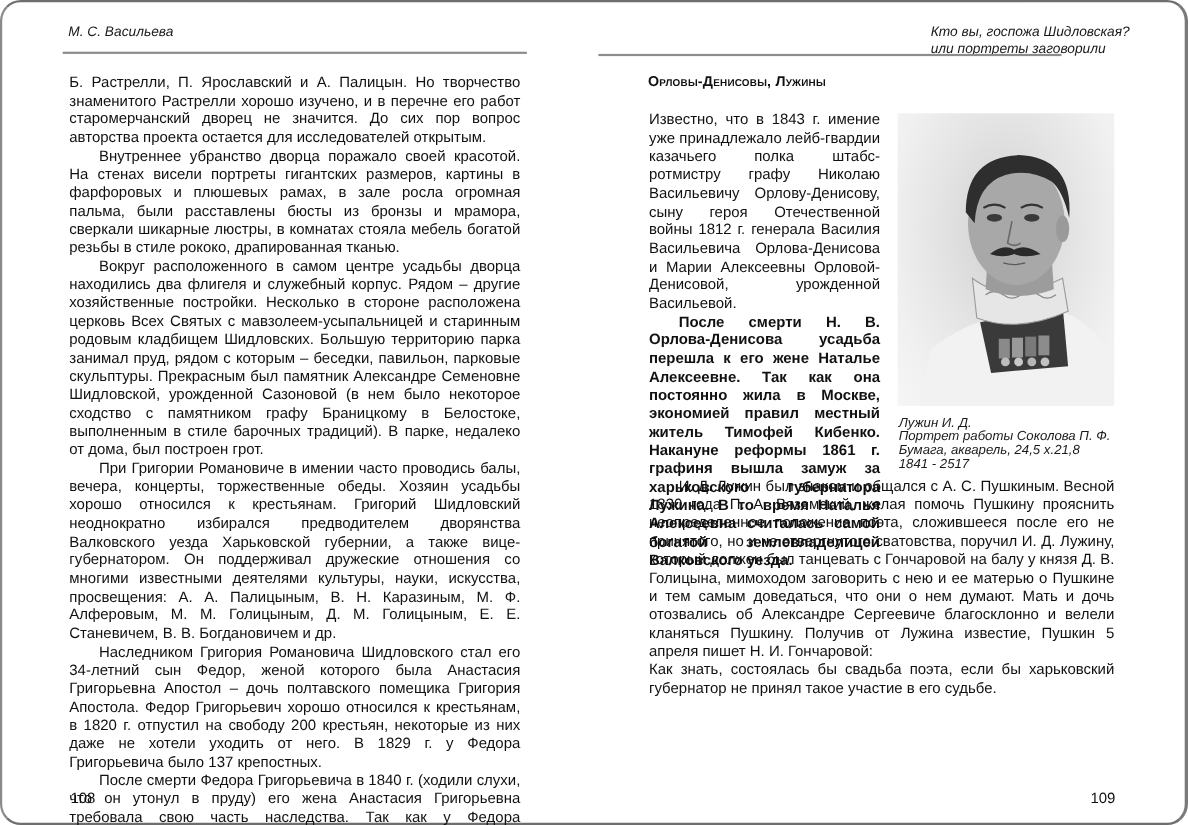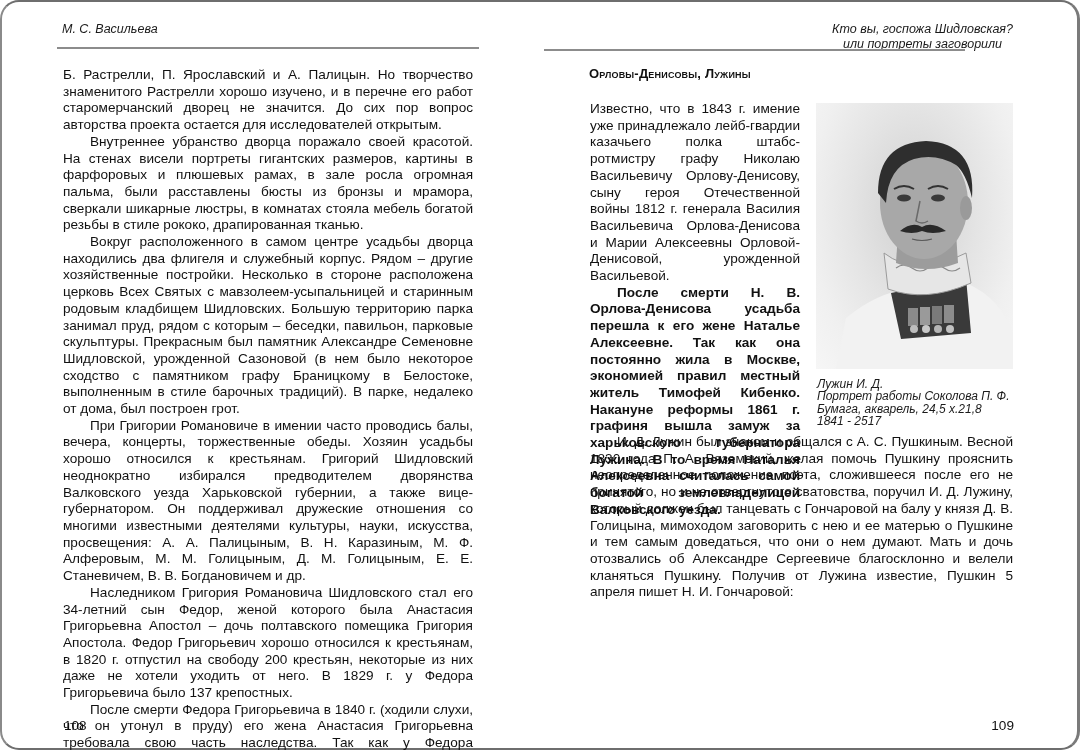--- a/index.html
+++ b/index.html
@@ -13,21 +13,21 @@
     border-right:3px solid #7a7a7a; border-bottom:2px solid #6e6e6e;
     background:#fff;
     border-radius:19px;
   }
   .page { position:absolute; top:0; height:100%; }
   .page-left { left:0; width:538px; }
   .page-right { left:538px; width:537px; }
 
   .running-head { position:absolute; font-style:italic; font-size:12.5px; line-height:15px; color:#1a1a1a; }
   .page-left .running-head { left:60px; top:20px; }
-  .page-right .running-head { right:64px; top:20px; text-align:center; }
+  .page-right .running-head { right:50px; top:20px; text-align:left; }
   .head-rule { position:absolute; height:2px; background:#8c8c8c; }
   .page-left .head-rule { left:55px; top:45px; width:422px; }
   .page-right .head-rule { left:4px; top:47px; width:421px; }
 
   .body-text { position:absolute; font-size:13.6px; line-height:16.7px; text-align:justify; hyphens:manual; }
   .page-left .body-text { left:61px; top:65px; width:410px; }
   .body-text p { margin:0; }
   .body-text p.indent { text-indent:27px; }
 
   .section-title { position:absolute; left:49px; top:64px; font-weight:bold; font-size:13px; font-variant:small-caps; letter-spacing:0.2px;text-align:right; }
@@ -129,17 +129,18 @@
 
     <div class="caption">
       <div>Лужин И. Д.</div>
       <div>Портрет работы Соколова П. Ф.</div>
       <div>Бумага, акварель, 24,5 х.21,8</div>
       <div>1841 - 2517</div>
     </div>
 
     <div class="lower-text">
       <p class="indent">И. Д. Лужин был знаком и общался с А. С. Пушкиным. Весной 1830 года П. А. Вяземский, желая помочь Пушкину прояснить неопределенное положение поэта, сложившееся после его не принятого, но и не отвергнутого сватовства, поручил И. Д. Лужину, который должен был танцевать с Гончаровой на балу у князя Д. В. Голицына, мимоходом заговорить с нею и ее матерью о Пушкине и тем самым доведаться, что они о нем думают. Мать и дочь отозвались об Александре Сергеевиче благосклонно и велели кланяться Пушкину. Получив от Лужина известие, Пушкин 5 апреля пишет Н. И. Гончаровой:</p>
+      <p>Как знать, состоялась бы свадьба поэта, если бы харьковский губернатор не принял такое участие в его судьбе.</p>
     </div>
 
     <div class="folio">109</div>
   </div>
 </div>
 
 </body></html>

